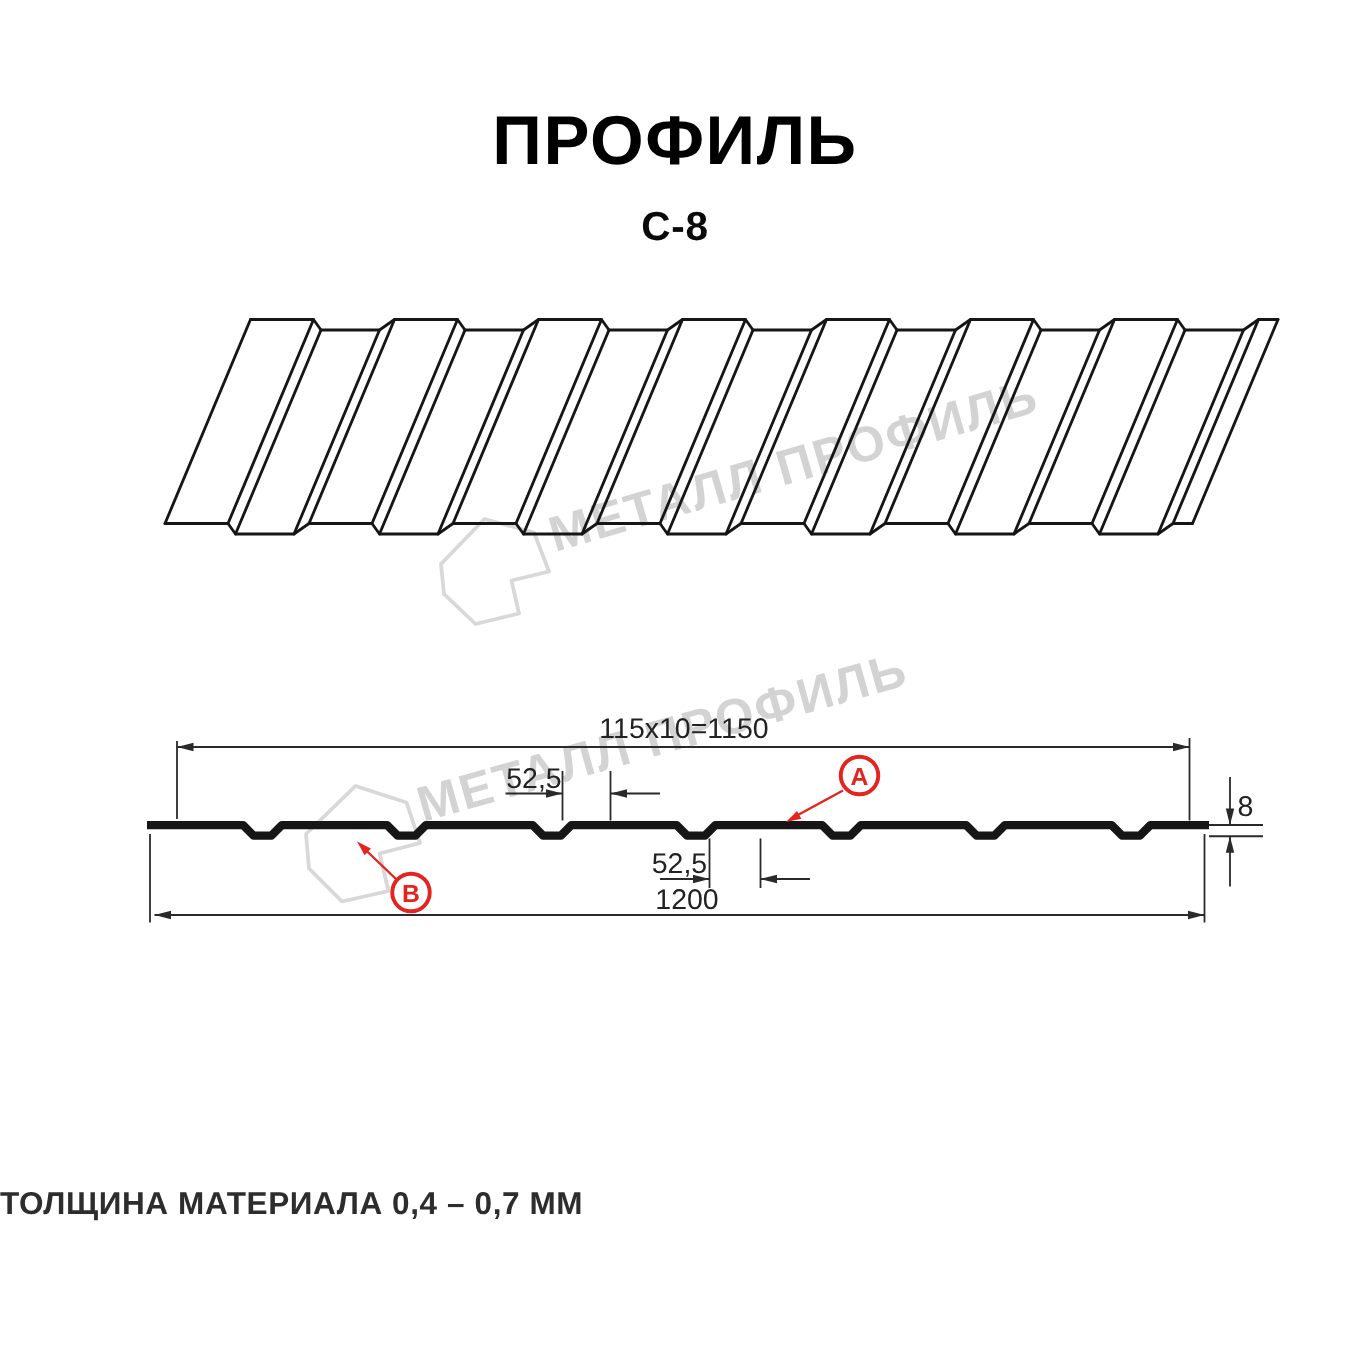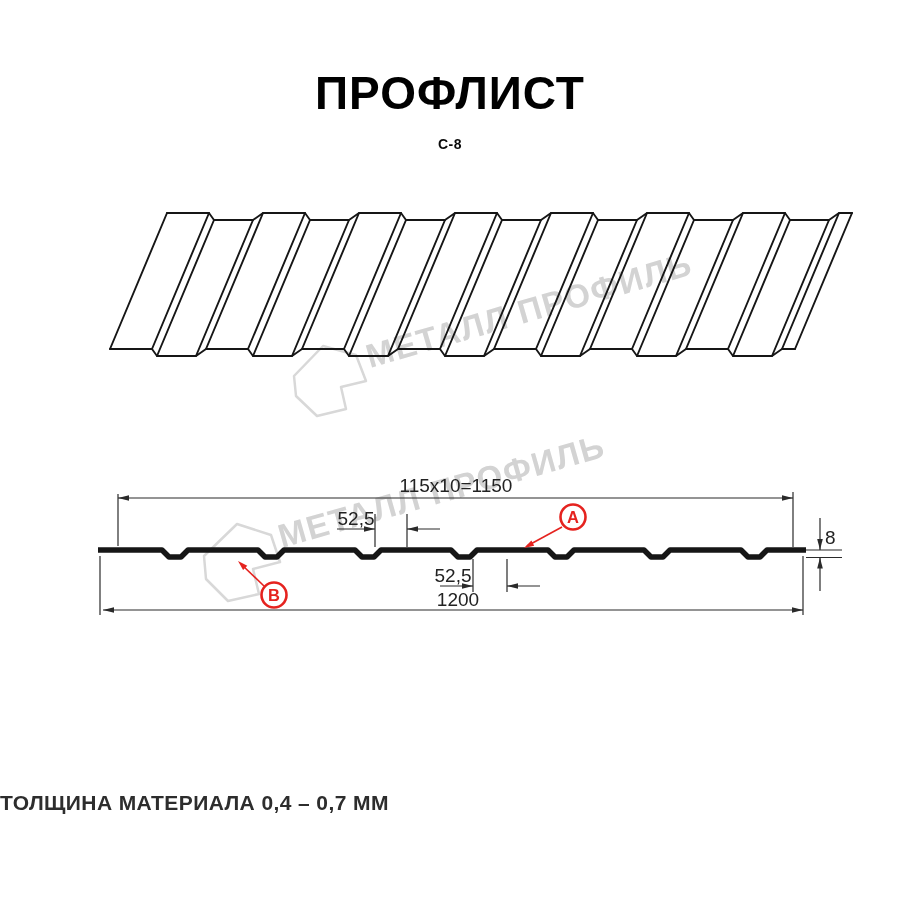--- a/index.html
+++ b/index.html
@@ -1,28 +1,28 @@
 <!DOCTYPE html>
 <html><head>
 <meta charset="utf-8">
 <style>
   html,body{margin:0;padding:0;background:#ffffff;}
   body{width:900px;height:900px;position:relative;font-family:"Liberation Sans",sans-serif;overflow:hidden;}
   .title{position:absolute;left:0;right:0;top:66px;text-align:center;font-size:46px;font-weight:800;letter-spacing:1px;color:#000;}
-  .subtitle{position:absolute;left:0;right:0;top:136px;text-align:center;font-size:14px;font-weight:700;color:#0a0a0a;letter-spacing:.5px;}
+  .subtitle{position:absolute;left:0;right:0;top:136px;text-align:center;font-size:27px;font-weight:700;color:#0a0a0a;letter-spacing:.5px;}
   .footer-note{position:absolute;left:0;right:0;top:791px;text-align:left;font-size:21px;font-weight:600;color:#2d2d2d;letter-spacing:.4px;}
   svg{position:absolute;left:0;top:0;}
   .dimtext{font-family:"Liberation Sans",sans-serif;font-size:19px;fill:#222;}
   .callout-letter{font-family:"Liberation Sans",sans-serif;font-size:16.5px;font-weight:700;}
   .wmtext{font-family:"Liberation Sans",sans-serif;font-size:33px;font-weight:700;letter-spacing:1.5px;}
 </style>
 </head>
 <body>
 
-<div class="title">ПРОФЛИСТ</div>
+<div class="title">ПРОФИЛЬ</div>
 <div class="subtitle">С-8</div>
 
 <svg width="900" height="900" viewBox="0 0 900 900">
 
   <g>
     <path d="M294,376 L323,346 L356,355 L366,381 L341,387 L346,409 L317,416 L296,396 Z" fill="none" stroke="#d8d8d8" stroke-width="2.5" stroke-linejoin="round"></path>
     <text class="wmtext" transform="translate(370,368) rotate(-16.2)" fill="#d3d3d3">МЕТАЛЛ ПРОФИЛЬ</text>
   </g>
 
   <g>

